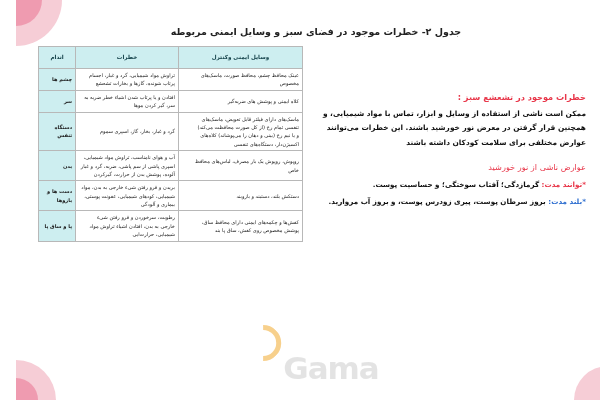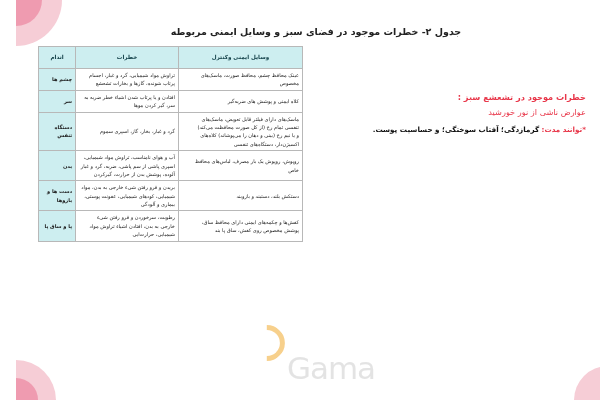--- a/index.html
+++ b/index.html
@@ -166,21 +166,21 @@
     position: absolute;
     bottom: 14px;
     left: 50%;
     transform: translateX(-50%);
     display: flex;
     align-items: center;
     opacity: 0.5;
   }
   .wm-text {
     font-size: 31px;
-    font-weight: normal;
+    font-weight: bold;
     color: #c9c9c9;
     letter-spacing: -1px;
     font-family: "DejaVu Sans", "Liberation Sans", sans-serif;
     margin-top: 45px;
   }
   .wm-arc {
     width: 26px;
     height: 26px;
     border: 5px solid #f0a21c;
     border-left-color: transparent;
@@ -283,25 +283,30 @@
             <span class="cellline">شیمیایی، حرارت‌ایی</span>
           </td>
           <td class="col-item">پا و ساق پا</td>
         </tr>
       </tbody>
     </table>
   </div>
 
   <div class="notes">
     <div class="n-head">خطرات موجود در تشعشع سبز :</div>
+    <div class="n-body">ممکن است ناشی از استفاده از وسایل و ابزار، تماس با مواد شیمیایی، و همچنین قرار گرفتن در معرض نور خورشید باشند. این خطرات می‌توانند عوارض مختلفی برای سلامت کودکان داشته باشند</div>
     <div class="n-head2">عوارض ناشی از نور خورشید</div>
     <div class="n-line">
       <span class="lbl-short">*توانند مدت:</span>
       <span>گرمازدگی؛ آفتاب سوختگی؛ و حساسیت پوست.</span>
     </div>
+    <div class="n-line">
+      <span class="lbl-long">*بلند مدت:</span>
+      <span>بروز سرطان پوست، پیری زودرس پوست، و بروز آب مروارید.</span>
+    </div>
   </div>
 
   <div class="watermark">
     <span class="wm-text">Gama</span>
     <span class="wm-arc"></span>
   </div>
 
 </div>
 
 </body></html>

